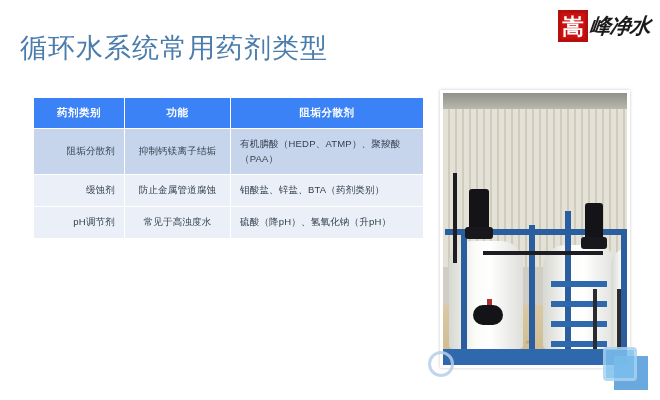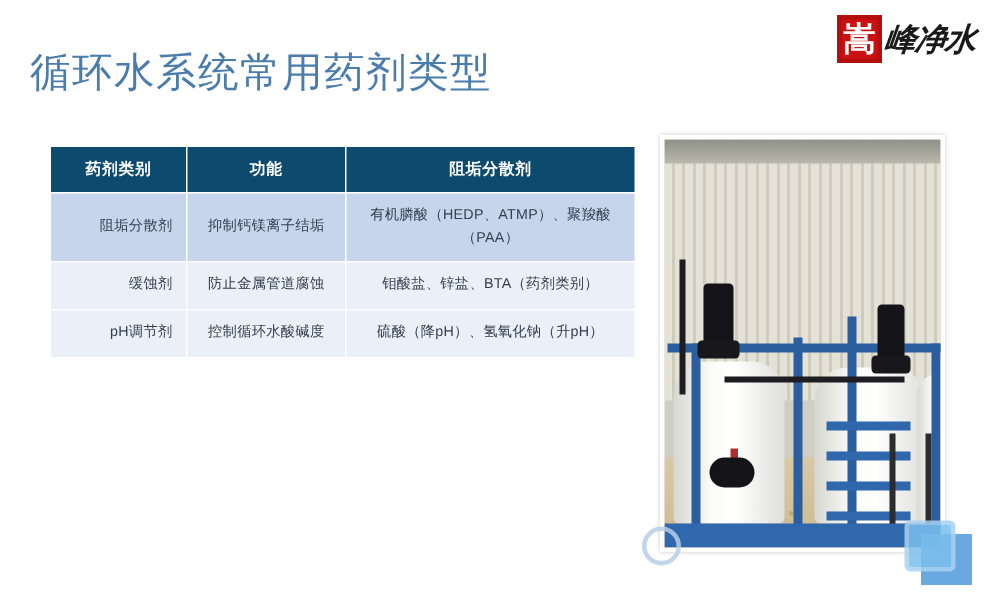--- a/index.html
+++ b/index.html
@@ -64,41 +64,41 @@
     left: 33px; top: 97px;
     width: 387px;
   }
   table.agents {
     width: 100%;
     border-collapse: separate;
     border-spacing: 1.5px;
     table-layout: fixed;
   }
   table.agents th {
-    background: #0c4a6e;
+    background: #3b82f6;
     color: #ffffff;
     font-size: 10.5px;
     font-weight: bold;
     height: 30px;
     text-align: center;
     letter-spacing: .5px;
   }
   table.agents td {
     font-size: 9.5px;
     color: #34404f;
     padding: 8px 9px;
     line-height: 1.55;
     vertical-align: middle;
     letter-spacing: .2px;
   }
   table.agents tr.row-dark td { background: #c7d5ec; }
   table.agents tr.row-light td { background: #eaeff8; }
   td.c-cat { text-align: right; }
   td.c-fun { text-align: center; }
-  td.c-ex  { text-align: center; }
+  td.c-ex  { text-align: left; }
   col.col-cat { width: 90px; }
   col.col-fun { width: 105px; }
   col.col-ex  { width: 192px; }
 
   
   .photo {
     position: absolute;
     left: 440px; top: 90px;
     width: 190px; height: 278px;
     border: 3px solid #ffffff;
@@ -230,21 +230,21 @@
           <td class="c-fun">抑制钙镁离子结垢</td>
           <td class="c-ex">有机膦酸（HEDP、ATMP）、聚羧酸（PAA）</td>
         </tr>
         <tr class="row-light">
           <td class="c-cat">缓蚀剂</td>
           <td class="c-fun">防止金属管道腐蚀</td>
           <td class="c-ex">钼酸盐、锌盐、BTA（药剂类别）</td>
         </tr>
         <tr class="row-light">
           <td class="c-cat">pH调节剂</td>
-          <td class="c-fun">控制循环水酸碱度</td>
+          <td class="c-fun">常见于高浊度水</td>
           <td class="c-ex">硫酸（降pH）、氢氧化钠（升pH）</td>
         </tr>
       </tbody>
     </table>
   </div>
 
   <div class="photo">
     <div class="ph-wall"></div>
     <div class="ph-wall-top"></div>
     <div class="ph-ground"></div>

